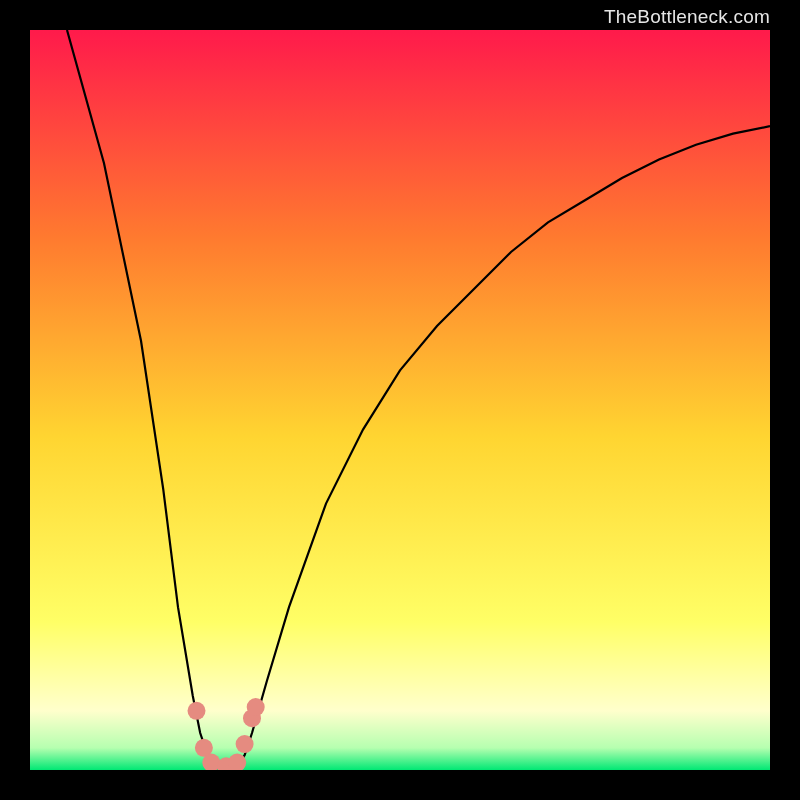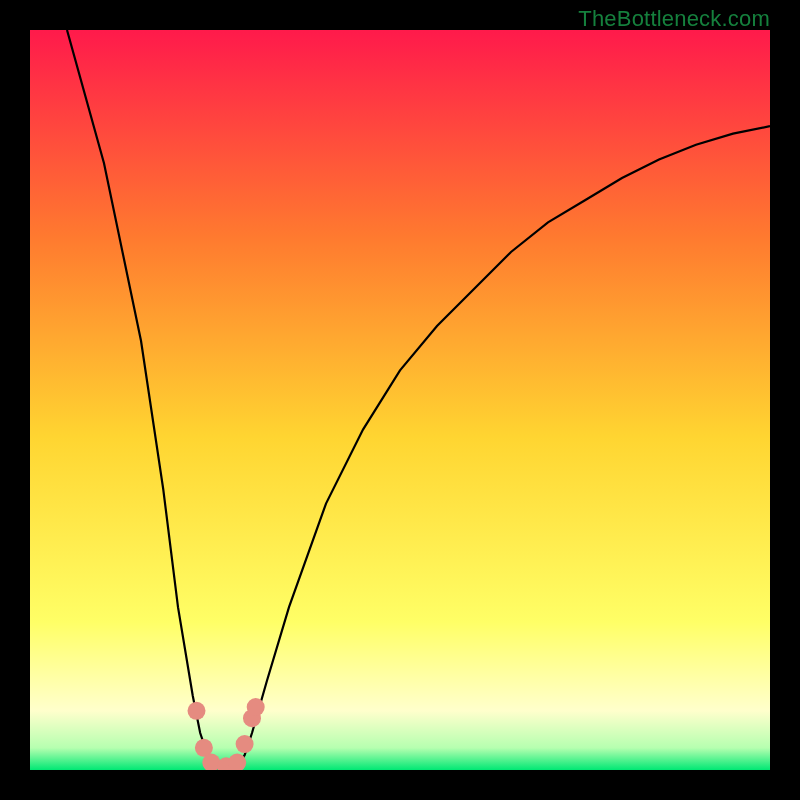--- a/index.html
+++ b/index.html
@@ -27,22 +27,22 @@
   }
   .plot-area svg {
     display: block;
     width: 740px;
     height: 740px;
   }
   .attribution {
     position: absolute;
     top: 6px;
     right: 30px;
-    color: #15803d;
-    font-size: 22px;
+    color: #e5e5e5;
+    font-size: 19px;
     letter-spacing: 0.2px;
     font-weight: 400;
     user-select: none;
   }
 </style>
 </head>
 <body>
 
 <div class="frame">
   <div class="attribution">TheBottleneck.com</div>

